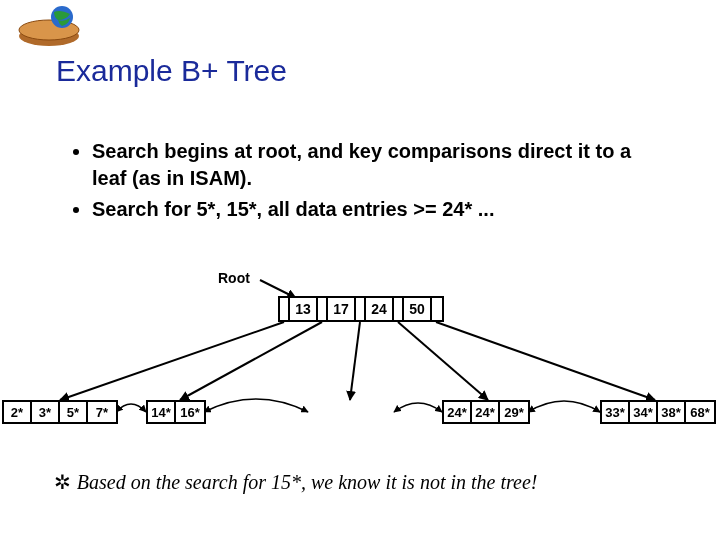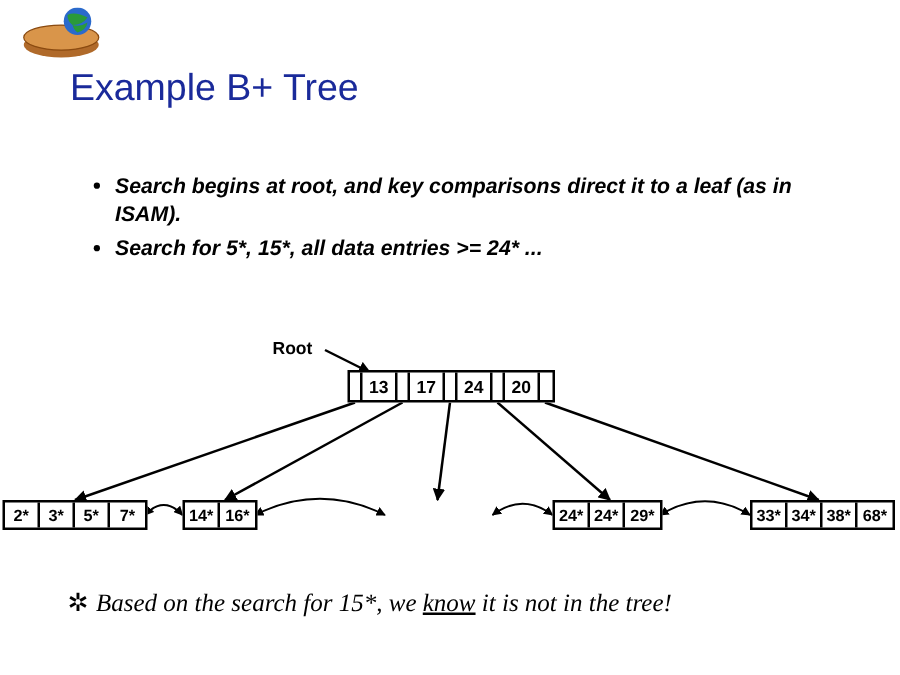--- a/index.html
+++ b/index.html
@@ -26,25 +26,24 @@
     left: 56px;
     font-size: 30px;
     color: #1a2a9a;
     font-family: Verdana, Geneva, sans-serif;
   }
   .bullets {
     position: absolute;
     top: 138px;
     left: 70px;
     width: 590px;
-    font-size: 17px;
+    font-size: 20px;
     font-weight: bold;
     color: #000;
     line-height: 1.35;
-    font-style: italic;
   }
   .bullets ul { margin: 0; padding-left: 22px; }
   .bullets li { margin-bottom: 4px; }
   .diagram {
     position: absolute;
     top: 270px;
     left: 0;
     width: 720px;
     height: 190px;
   }
@@ -100,21 +99,21 @@
     font-family: "Times New Roman", Times, serif;
     font-size: 20px;
     font-style: italic;
     color: #000;
   }
   .footnote .sym {
     font-style: normal;
     font-family: Arial, sans-serif;
     margin-right: 6px;
   }
-  .u { text-decoration: underline; }
+  .u { }
 </style>
 </head>
 <body>
 
 <div class="logo">
   <svg viewBox="0 0 70 44">
     <ellipse cx="35" cy="30" rx="30" ry="10" fill="#b06a2a"></ellipse>
     <ellipse cx="35" cy="24" rx="30" ry="10" fill="#d9954a"></ellipse>
     <ellipse cx="35" cy="24" rx="30" ry="10" fill="none" stroke="#8a4a10" stroke-width="1"></ellipse>
     <circle cx="48" cy="11" r="11" fill="#2a6acc"></circle>
@@ -161,21 +160,21 @@
   </svg>
 
   <div class="node root-node">
     <div class="cell ptr"></div>
     <div class="cell key">13</div>
     <div class="cell ptr"></div>
     <div class="cell key">17</div>
     <div class="cell ptr"></div>
     <div class="cell key">24</div>
     <div class="cell ptr"></div>
-    <div class="cell key">20</div>
+    <div class="cell key">50</div>
     <div class="cell ptr"></div>
   </div>
 
   <div class="node leaf" style="top:130px;left:2px">
     <div class="cell val">2*</div>
     <div class="cell val">3*</div>
     <div class="cell val">5*</div>
     <div class="cell val">7*</div>
   </div>
 

